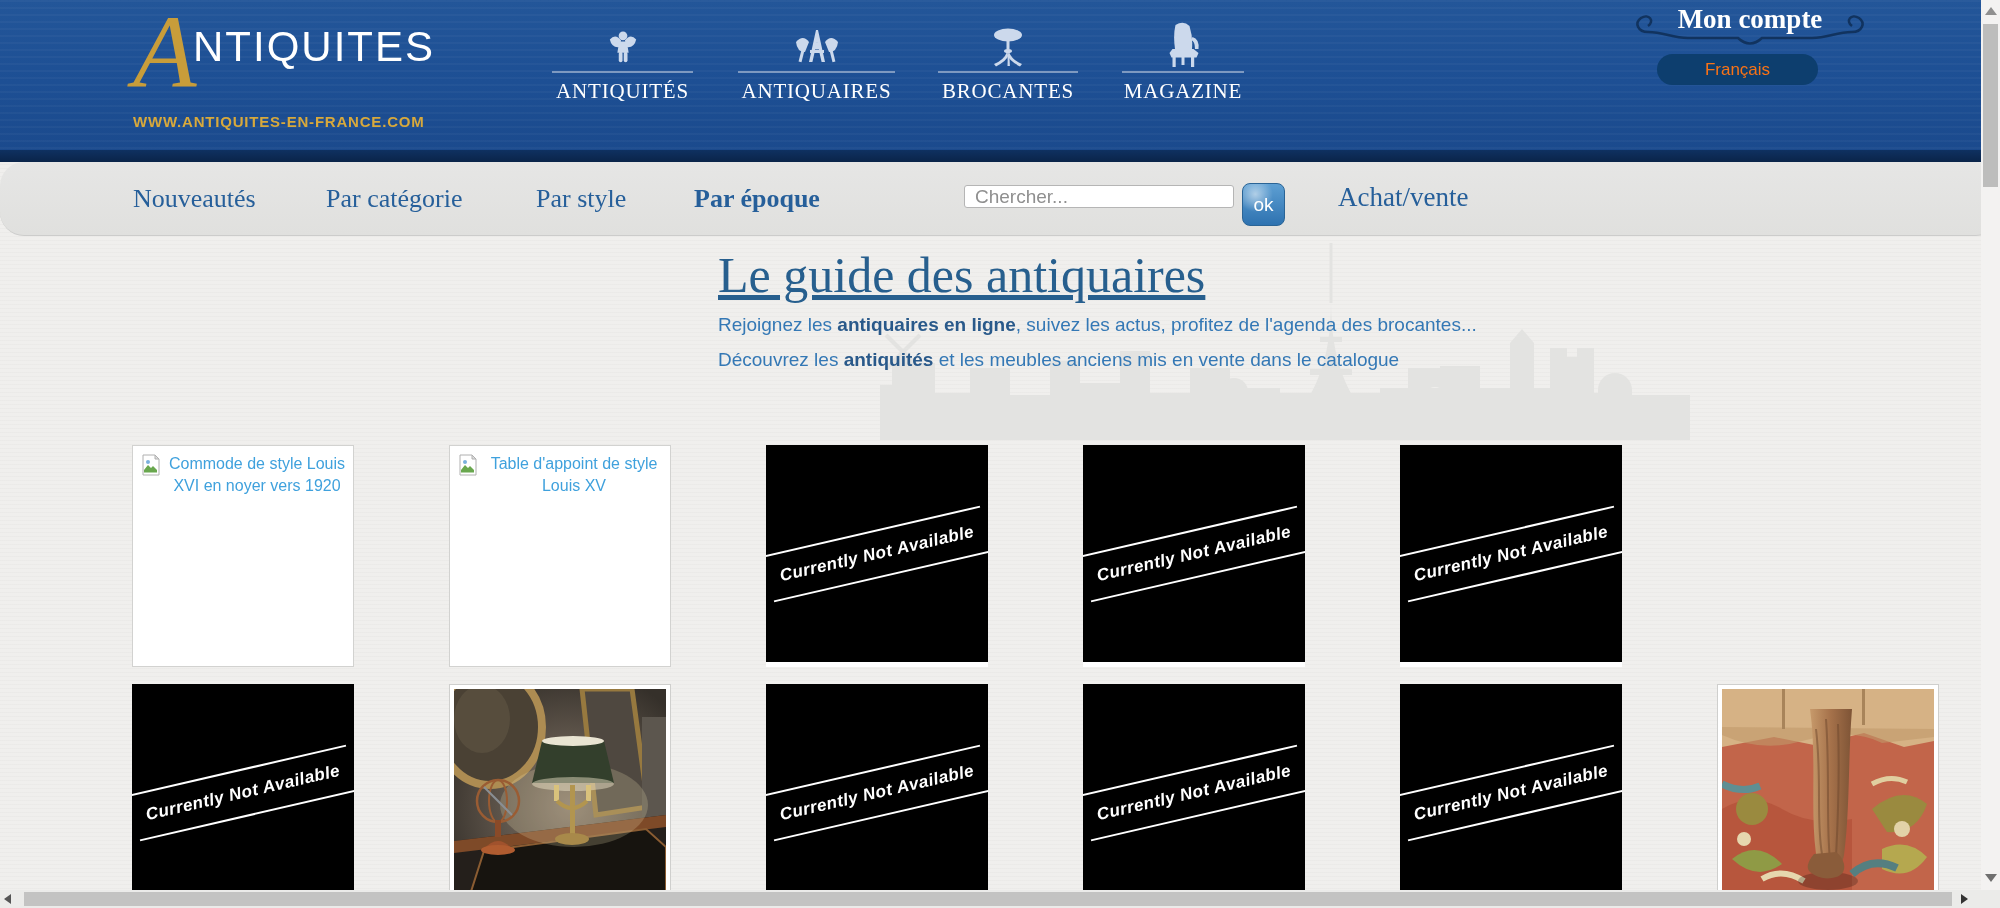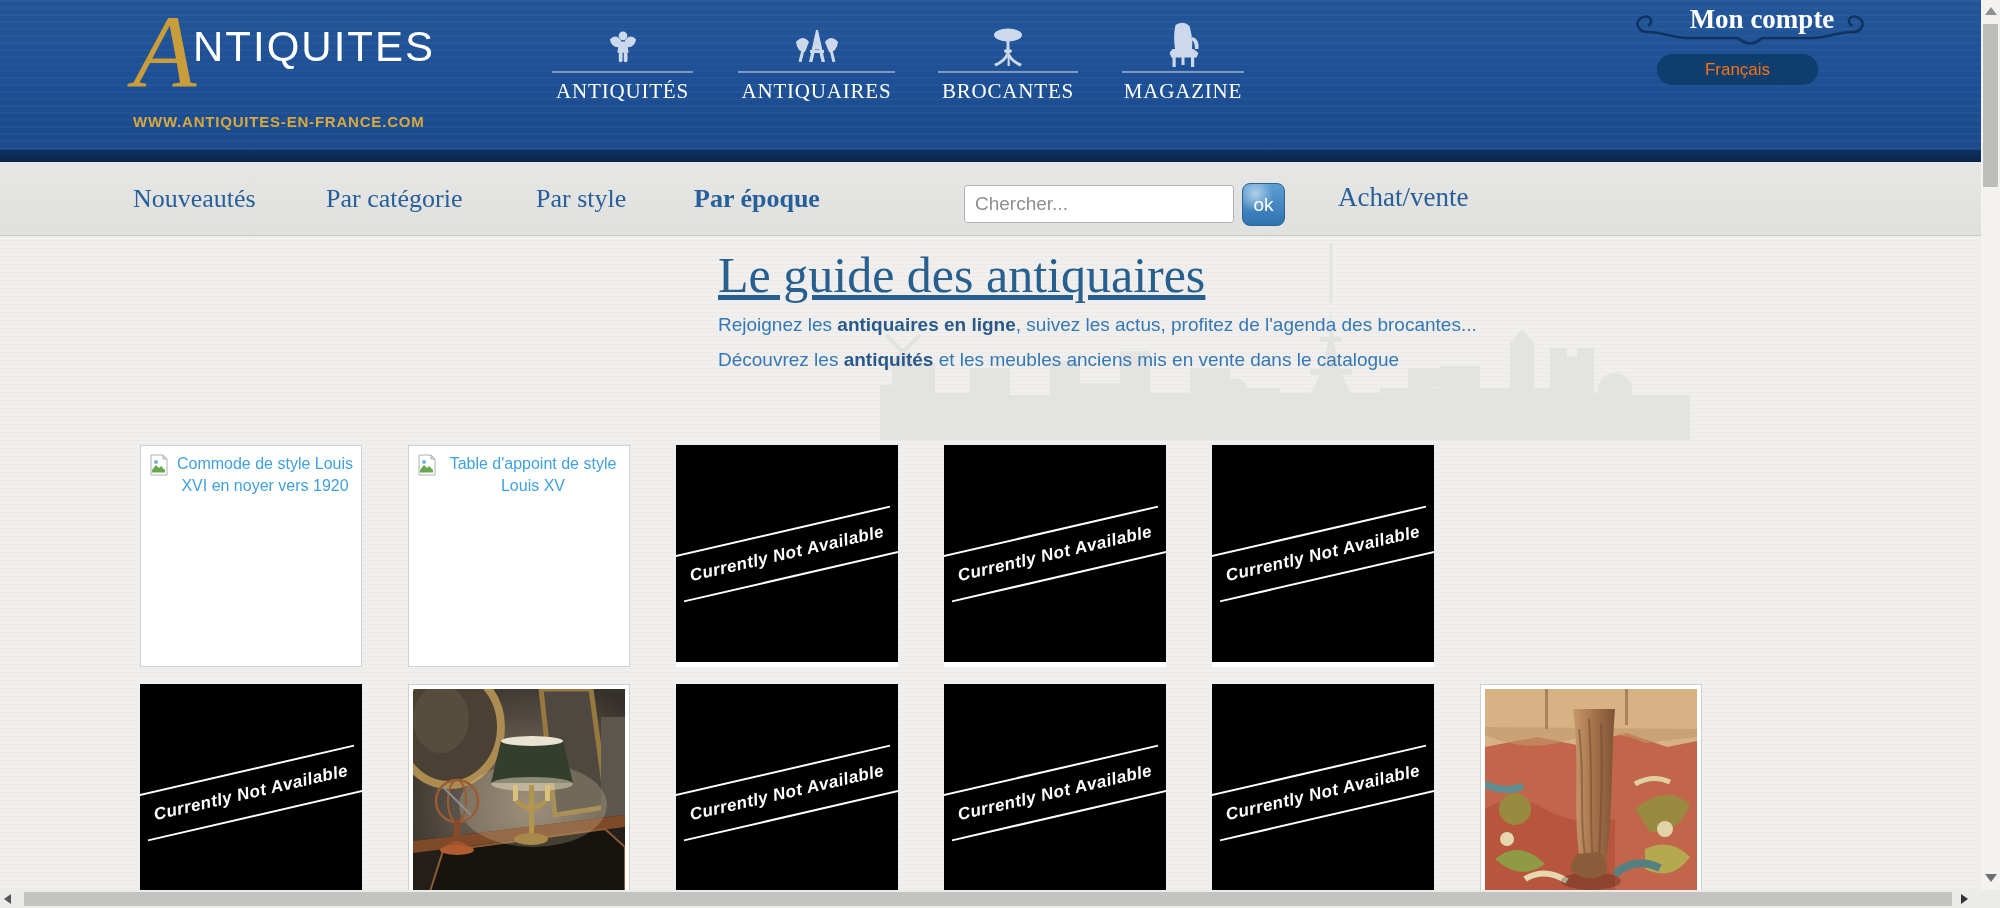--- a/index.html
+++ b/index.html
@@ -31,52 +31,52 @@
   .mnav-icon { height:46px; display:flex; align-items:flex-end; justify-content:center; }
   .mnav-line { height:2px; background:#9db1cf; opacity:0.75; margin:3px 0 8px; }
   .mnav-label { font:400 21px/1 "Liberation Serif", serif; letter-spacing:0.8px; color:#ffffff; white-space:nowrap; }
   #mnav-0 { left:552px; width:141px; }
   #mnav-1 { left:738px; width:157px; }
   #mnav-2 { left:938px; width:140px; }
   #mnav-3 { left:1122px; width:122px; }
 
   .account-wrap { position:absolute; left:1630px; top:0; width:240px; height:100px; z-index:3; }
   .account-ornament { position:absolute; left:0; top:-20px; }
-  .account-label { position:absolute; left:12px; top:3px; width:240px; text-align:center;
+  .account-label { position:absolute; left:0; top:3px; width:240px; text-align:center;
     font:600 27px/1.2 "Liberation Serif", serif; color:#ffffff; cursor:pointer; }
   .lang-btn { position:absolute; left:27px; top:54px; width:161px; height:31px;
     background:#0d3e6e; border:none; border-radius:16px; color:#f97316;
     font:400 17px/31px "Liberation Sans", sans-serif; text-align:center; cursor:pointer; }
 
   
   .subnav { position:absolute; left:0; top:162px; width:2000px; height:74px;
-    background:linear-gradient(180deg,#e6e6e5,#e0e0de); border-bottom:1px solid #cccccb; }
+    background:linear-gradient(180deg,#e6e6e5,#e0e0de); border-bottom:1px solid #cccccb;border-radius:24px; }
   .subnav-link { position:absolute; top:21px; font:400 26px/1.2 "Liberation Serif", serif; color:#265f9a; cursor:pointer; white-space:nowrap; }
   #snav-0 { left:133px; } #snav-1 { left:326px; } #snav-2 { left:536px; } #snav-3 { left:694px;font-weight:bold; }
-  .search-input { position:absolute; left:964px; top:23px; width:270px; height:38px;
+  .search-input { position:absolute; left:964px; top:23px; width:270px; height:23px;
     border:1px solid #b5b5b5; border-radius:3px; background:#ffffff; padding:0 10px;
     font:400 19px "Liberation Sans", sans-serif; color:#555; }
   .search-input::placeholder { color:#8f8f8f; }
   .ok-btn { position:absolute; left:1242px; top:21px; width:43px; height:43px;
     border:1px solid #2a6496; border-radius:8px; color:#fff; cursor:pointer;
     background:radial-gradient(circle at 30% 25%, rgba(255,255,255,0.55), rgba(255,255,255,0) 42%),
                linear-gradient(180deg,#5d9fd3,#2e72b0);
     font:400 19px "Liberation Sans", sans-serif; }
   .trade-link { position:absolute; left:1338px; top:19px; font:400 27px/1.2 "Liberation Serif", serif; color:#265f9a; cursor:pointer; }
 
   
   .skyline { position:absolute; left:880px; top:243px; z-index:0; }
   .hero { position:absolute; left:718px; top:248px; z-index:1; }
   .hero-title { font:400 50px/1.1 "Liberation Serif", serif; color:#275f8e;text-decoration:underline; }
   .hero-line { font:400 19px/26px "Liberation Sans", sans-serif; color:#3478b5; margin-top:9px; }
   .hero-line b { color:#29598a; }
   .hero-lines { margin-top:7px; }
 
   
-  .grid-row { position:absolute; left:140px; display:grid; grid-template-columns:repeat(6,222px); column-gap:46px; z-index:1; }
+  .grid-row { position:absolute; left:132px; display:grid; grid-template-columns:repeat(6,222px); column-gap:95px; z-index:1; }
   #row1 { top:445px; } #row2 { top:684px; }
   .tile { width:222px; height:222px; position:relative; cursor:pointer; }
   .tile-missing { background:#fff; border:1px solid #d2d2d0; padding:7px 6px; text-align:center;
     font:400 16px/22px "Liberation Sans", sans-serif; color:#3fa1dd; }
   .broken { float:left; margin:1px 5px 0 1px; }
   .tile-black { background:#fff; }
   .black-img { width:222px; height:217px; background:#000; overflow:hidden;
     display:flex; align-items:center; justify-content:center; }
   .diag { transform:rotate(-13deg); width:256px; text-align:center; }
   .diag .l { height:2px; background:#fff; }

